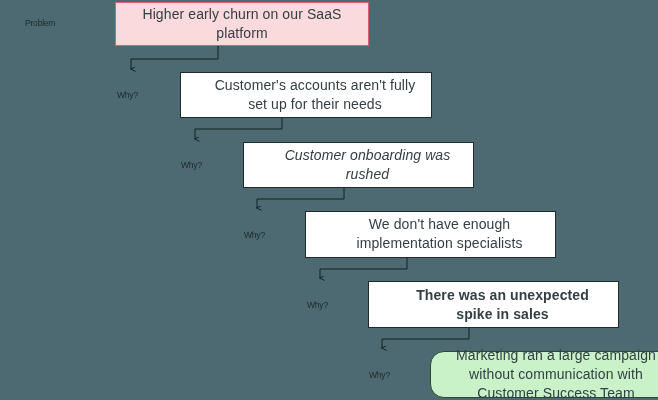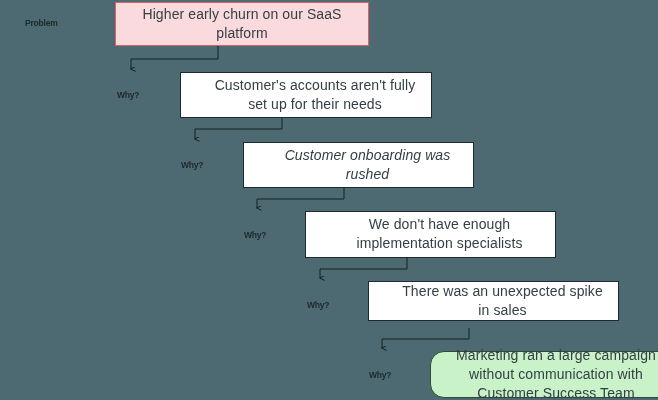--- a/index.html
+++ b/index.html
@@ -54,21 +54,21 @@
     padding-left: 28px;
   }
   .node.root-cause {
     background: #c9f2c9;
     border-color: #2f4a33;
     border-radius: 14px;
   }
   .side-label {
     position: absolute;
     font-size: 8.5px;
-    font-weight: bold;
+    font-weight: normal;
     color: #20292c;
     letter-spacing: -0.2px;
     white-space: nowrap;
   }
 </style>
 </head>
 <body>
 
 <div id="canvas">
 
@@ -99,21 +99,21 @@
   <div class="node why" style="left:219px; top:142px; width:231px; height:46px;font-style:italic;">
     <span>Customer onboarding was rushed</span>
   </div>
 
   <div class="side-label" style="left:244px; top:230px;">Why?</div>
   <div class="node why" style="left:281px; top:211px; width:251px; height:47px;align-items:flex-end;">
     <span>We don't have enough implementation specialists</span>
   </div>
 
   <div class="side-label" style="left:307px; top:300px;">Why?</div>
-  <div class="node why" style="left:344px; top:281px; width:251px; height:40px;">
+  <div class="node why" style="left:344px; top:281px; width:251px; height:47px;font-weight:bold;">
     <span>There was an unexpected spike in sales</span>
   </div>
 
   <div class="side-label" style="left:369px; top:370px;">Why?</div>
   <div class="node root-cause" style="left:406px; top:351px; width:252px; height:47px;">
     <span>Marketing ran a large campaign without communication with Customer Success Team</span>
   </div>
 
 </div>
 

